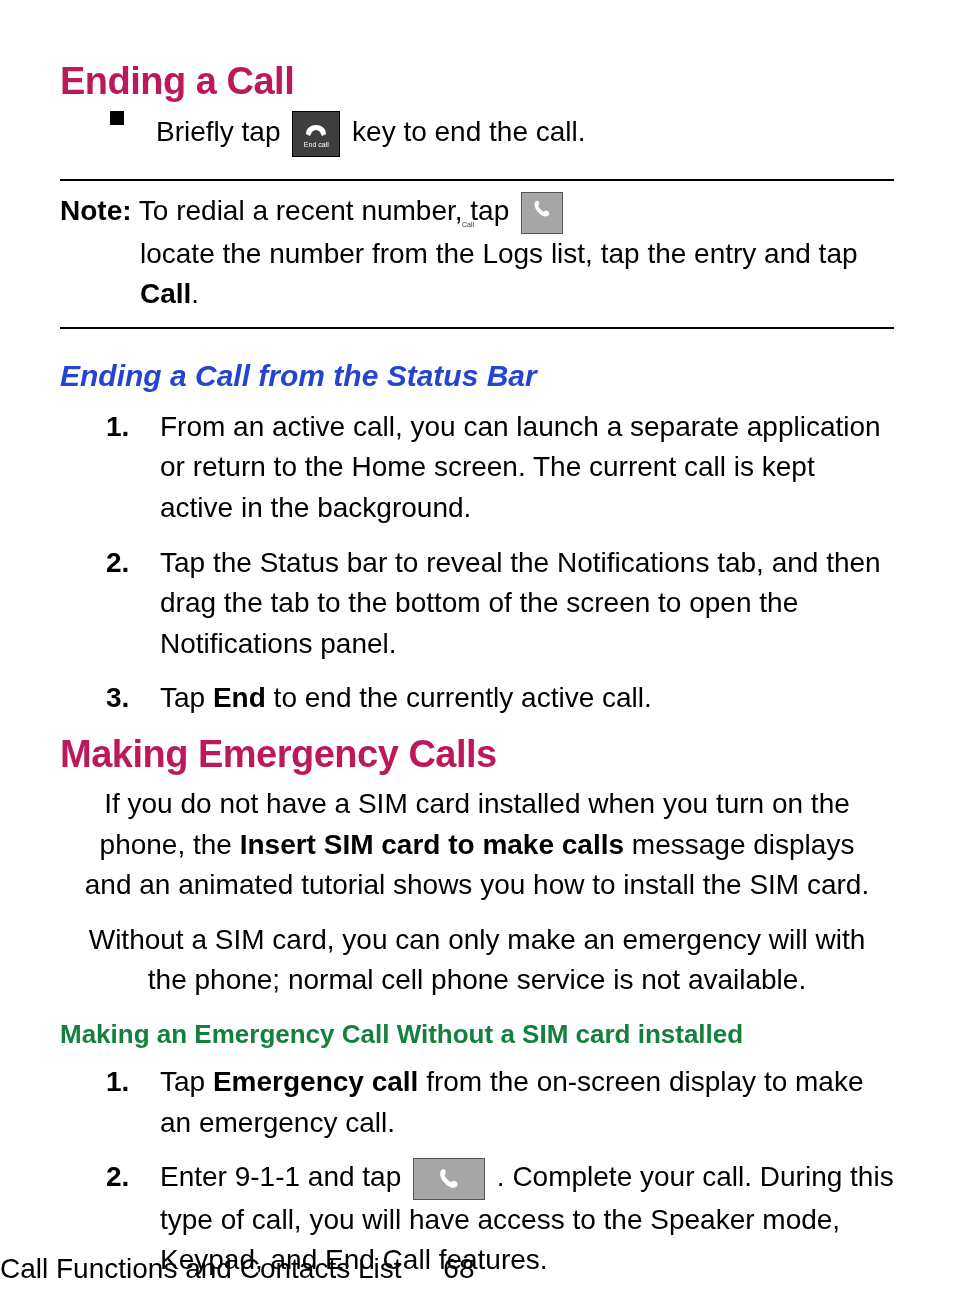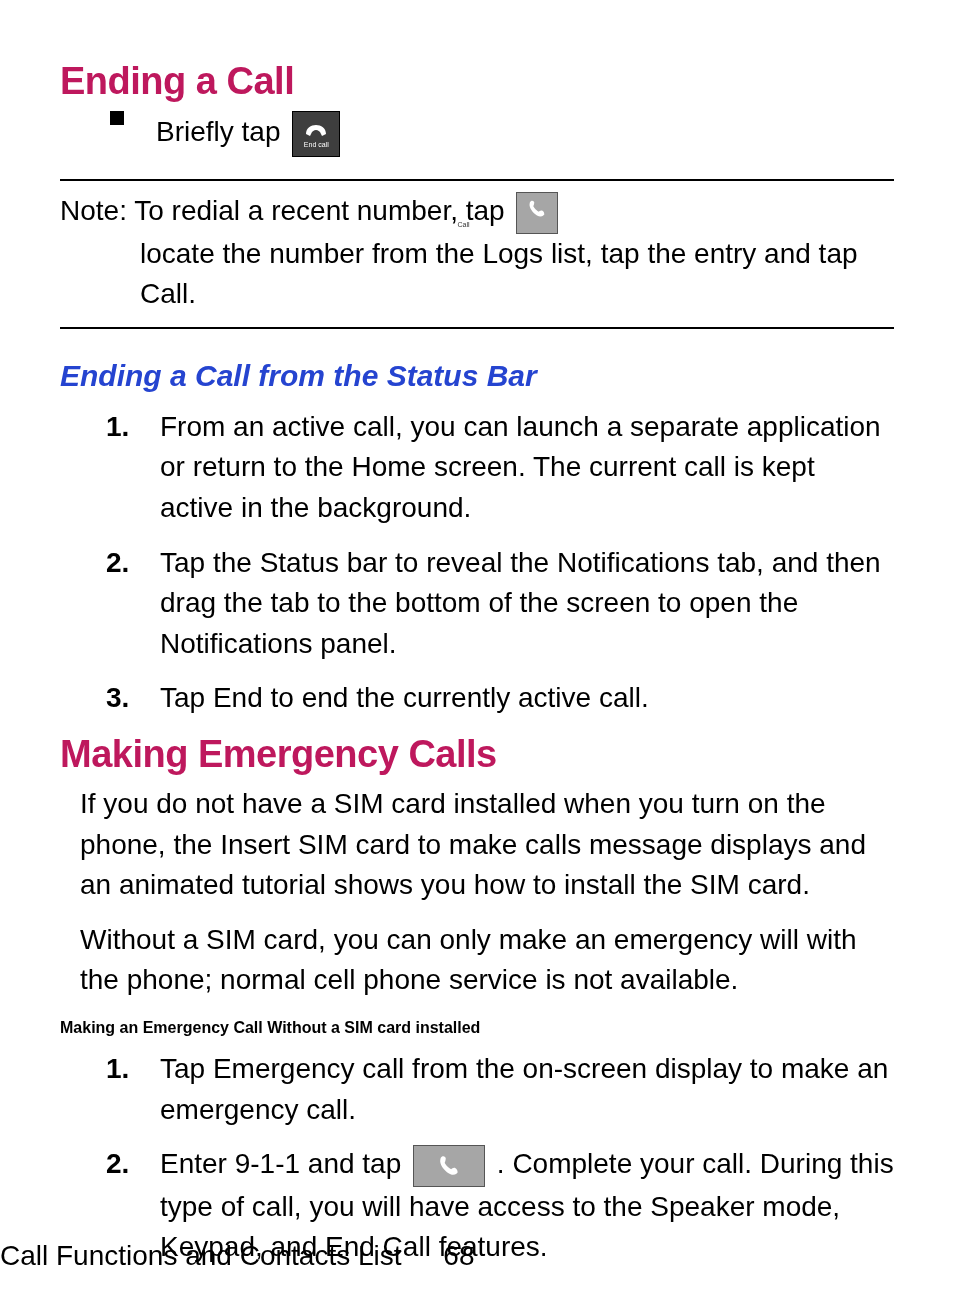--- a/index.html
+++ b/index.html
@@ -99,34 +99,34 @@
   }
   .note-indent {
     display: block;
     padding-left: 80px;
     text-indent: -80px;
   }
   .note-continue {
     display: block;
     padding-left: 80px;
   }
-  .bold { font-weight: 400; }
+  .bold { font-weight: 700; }
   .sub-blue-italic {
     font-family: "Arial Black", Arial, sans-serif;
     font-style: italic;
     font-weight: 900;
     color: #2544d0;
     font-size: 30px;
     margin: 10px 0 14px 0;
   }
   .sub-blue {
     font-family: "Arial Black", Arial, sans-serif;
     font-weight: 900;
-    color: #000000;
-    font-size: 16px;
+    color: #15803d;
+    font-size: 26px;
     margin: 18px 0 12px 0;
   }
   ol.numbered {
     list-style: none;
     padding: 0;
     margin: 0 0 12px 0;
   }
   ol.numbered > li {
     font-size: 28px;
     line-height: 1.45;
@@ -137,20 +137,21 @@
   ol.numbered > li .num {
     position: absolute;
     left: 46px;
     top: 0;
     font-weight: 700;
   }
   .body-p {
     font-size: 28px;
     line-height: 1.45;
     margin: 4px 20px 14px 20px;
+    text-align: center;
   }
   .footer {
     position: absolute;
     bottom: 50px;
     left: 0;
     width: 100%;
     text-align: left;
     font-size: 28px;
     padding-right: 90px;
     box-sizing: border-box;
@@ -167,20 +168,21 @@
   <div class="bullet-row">
     <div class="square"></div>
     <div>
       <span>Briefly tap </span>
       <span class="icon-endcall">
         <svg width="28" height="20" viewBox="0 0 28 20">
           <path d="M4 14 C4 8 9 5 14 5 C19 5 24 8 24 14 L20 16 L18 12 C18 12 16 10 14 10 C12 10 10 12 10 12 L8 16 Z" fill="#ffffff"></path>
         </svg>
         <span class="tiny">End call</span>
       </span>
+      <span> key to end the call.</span>
     </div>
   </div>
 
   <div class="note-block">
     <span class="note-indent">
       <span class="bold">Note:</span><span> To redial a recent number, tap </span>
       <span class="icon-call">
         <svg width="22" height="22" viewBox="0 0 24 24">
           <path d="M6 3 C6 3 9 3 9 5 C9 7 8 9 8 9 C8 9 10 13 14 15 C14 15 16 13 18 14 C20 15 20 18 20 18 C20 18 17 22 12 19 C7 16 3 10 4 6 C4 4 6 3 6 3 Z" fill="#ffffff"></path>
         </svg>

